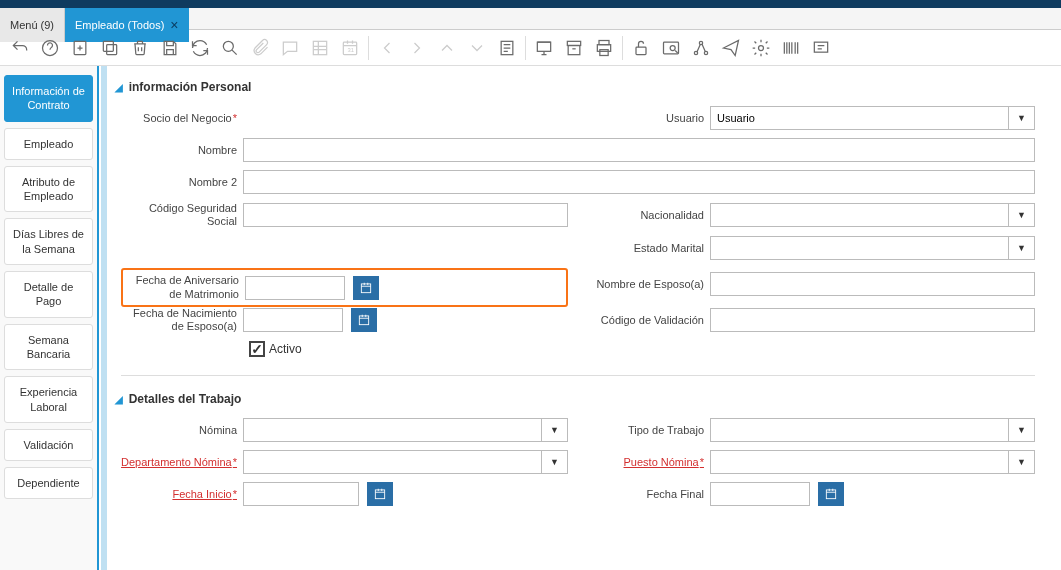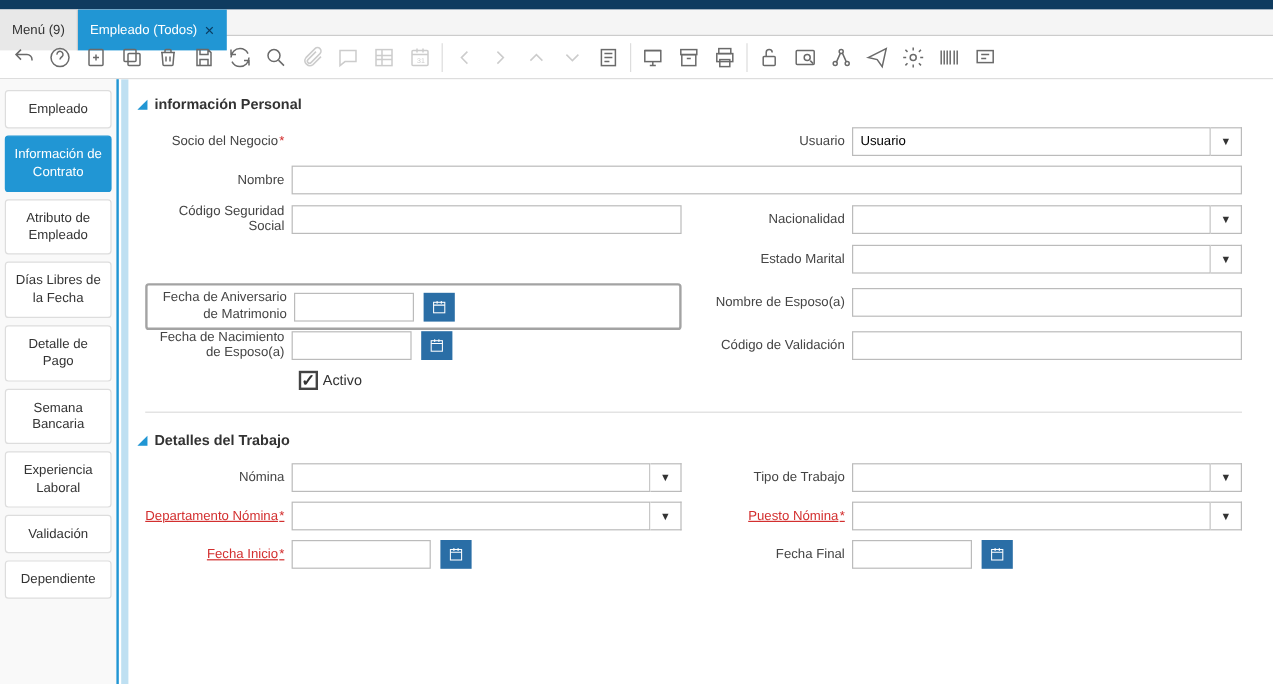--- a/index.html
+++ b/index.html
@@ -47,21 +47,21 @@
   .input-group .input { flex: 1; }
   .addon { width: 26px; height: 24px; display: flex; align-items: center; justify-content: center; cursor: pointer; }
   .addon.info { background: #2a6ea6; color: #fff; }
   .addon.dd { border: 1px solid #bbb; border-left: none; background: #fff; font-size: 9px; }
   .addon.cal { background: #2a6ea6; color: #fff; margin-left: 2px; }
   .addon svg { width: 14px; height: 14px; stroke: currentColor; fill: none; stroke-width: 1.5; }
   
   .short-input { max-width: 116px; }
   .date-input { max-width: 100px; }
   
-  .highlight-box { border: 2px solid #a3a3a3; border-radius: 3px; padding: 4px 6px; display: flex; align-items: center; gap: 6px; }
+  .highlight-box { border: 2px solid #f97316; border-radius: 3px; padding: 4px 6px; display: flex; align-items: center; gap: 6px; }
   .highlight-box .label { width: 110px; }
   
   .checkbox-row { display: flex; align-items: center; gap: 4px; margin-left: 6px; }
   .checkbox { width: 16px; height: 16px; border: 2px solid #444; display: flex; align-items: center; justify-content: center; cursor: pointer; font-size: 14px; font-weight: bold; }
   
   hr.sep { border: none; border-top: 1px solid #ddd; margin: 10px 0; grid-column: 1 / span 2; }
 </style>
 </head>
 <body>
 
@@ -234,24 +234,24 @@
   <div class="tbtn">
       <svg viewBox="0 0 24 24">
         <rect x="4" y="5" width="16" height="12"></rect>
         <path d="M8 9h8M8 13h5"></path>
       </svg>
     </div>
 </div>
 
 <div class="content-wrap">
   <div class="sidebar">
+    <div class="side-item active">Información de Contrato</div>
     <div class="side-item">Empleado</div>
-    <div class="side-item active">Información de Contrato</div>
     <div class="side-item">Atributo de Empleado</div>
-    <div class="side-item">Días Libres de la Fecha</div>
+    <div class="side-item">Días Libres de la Semana</div>
     <div class="side-item">Detalle de Pago</div>
     <div class="side-item">Semana Bancaria</div>
     <div class="side-item">Experiencia Laboral</div>
     <div class="side-item">Validación</div>
     <div class="side-item">Dependiente</div>
   </div>
 
   <div class="main">
     <div class="scroll-ind"></div>
 
@@ -271,20 +271,24 @@
           <input class="input" value="Usuario" style="">
           <div class="addon dd">▼</div>
         </div>
       </div>
 
       <div class="field-row span2">
         <span class="label">Nombre</span>
         <input class="input" style="">
       </div>
 
+      <div class="field-row span2">
+        <span class="label">Nombre 2</span>
+        <input class="input" style="">
+      </div>
 
       <div class="field-row">
         <span class="label two-line">Código Seguridad Social</span>
         <input class="input" style="">
       </div>
 
       <div class="field-row">
         <span class="label link">Nacionalidad</span>
         <div class="input-group">
           <input class="input" style="">

